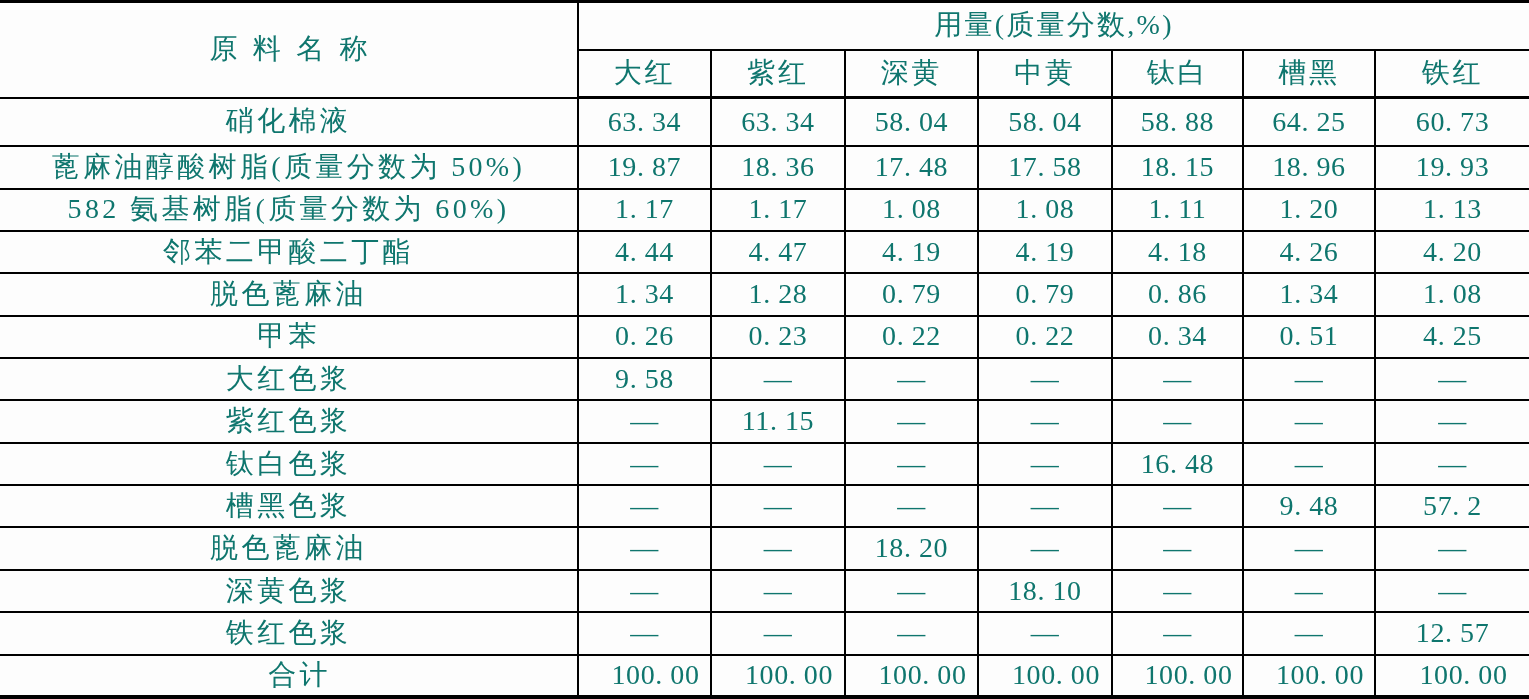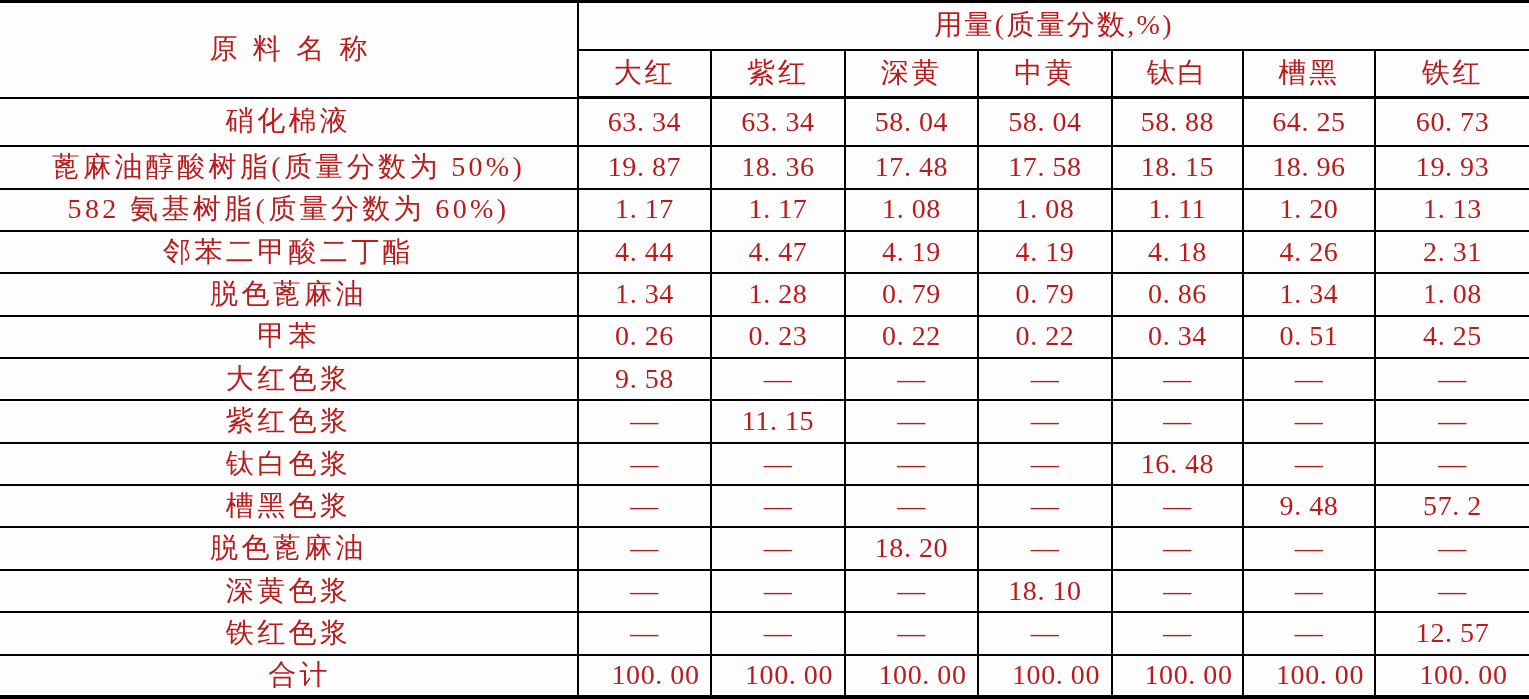--- a/index.html
+++ b/index.html
@@ -6,21 +6,21 @@
     margin: 0;
     padding: 0;
     background: #ffffff;
   }
   .page {
     width: 1529px;
     height: 699px;
     background: #fdfdfd;
     overflow: hidden;
     font-family: "Liberation Serif", "DejaVu Serif", serif;
-    color: #b91c1c;
+    color: #0f766e;
   }
   table.formulation {
     width: 1529px;
     height: 699px;
     border-collapse: collapse;
     table-layout: fixed;
   }
   table.formulation td,
   table.formulation th {
     border: 2px solid #000;
@@ -133,21 +133,21 @@
           <td class="value-cell">1. 13</td>
         </tr>
         <tr class="h-row">
           <td class="name-cell">邻苯二甲酸二丁酯</td>
           <td class="value-cell">4. 44</td>
           <td class="value-cell">4. 47</td>
           <td class="value-cell">4. 19</td>
           <td class="value-cell">4. 19</td>
           <td class="value-cell">4. 18</td>
           <td class="value-cell">4. 26</td>
-          <td class="value-cell">2. 31</td>
+          <td class="value-cell">4. 20</td>
         </tr>
         <tr class="h-row">
           <td class="name-cell">脱色蓖麻油</td>
           <td class="value-cell">1. 34</td>
           <td class="value-cell">1. 28</td>
           <td class="value-cell">0. 79</td>
           <td class="value-cell">0. 79</td>
           <td class="value-cell">0. 86</td>
           <td class="value-cell">1. 34</td>
           <td class="value-cell">1. 08</td>

